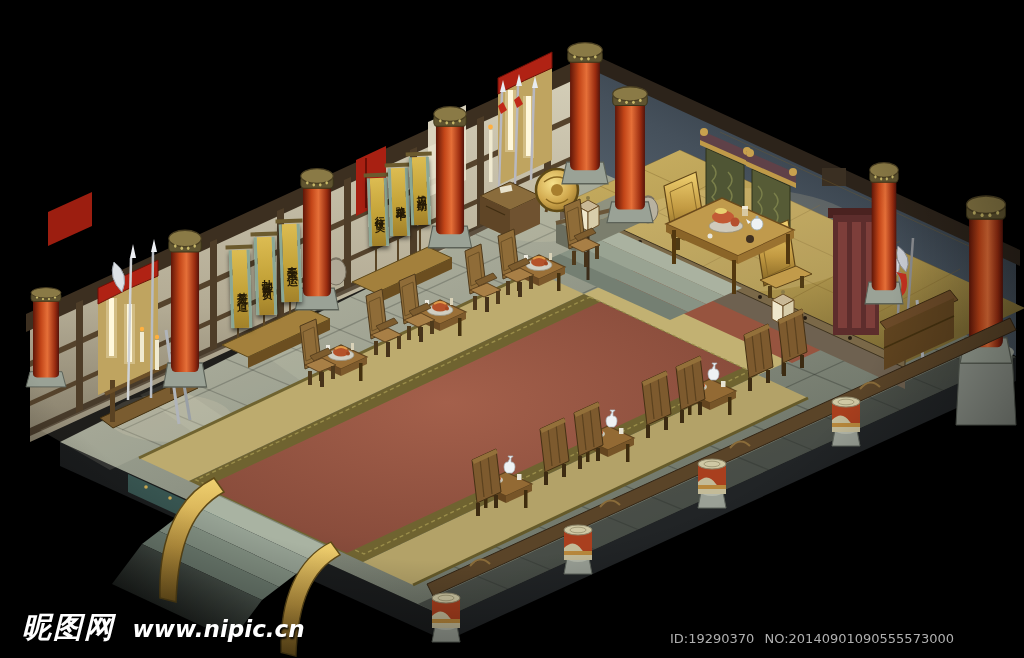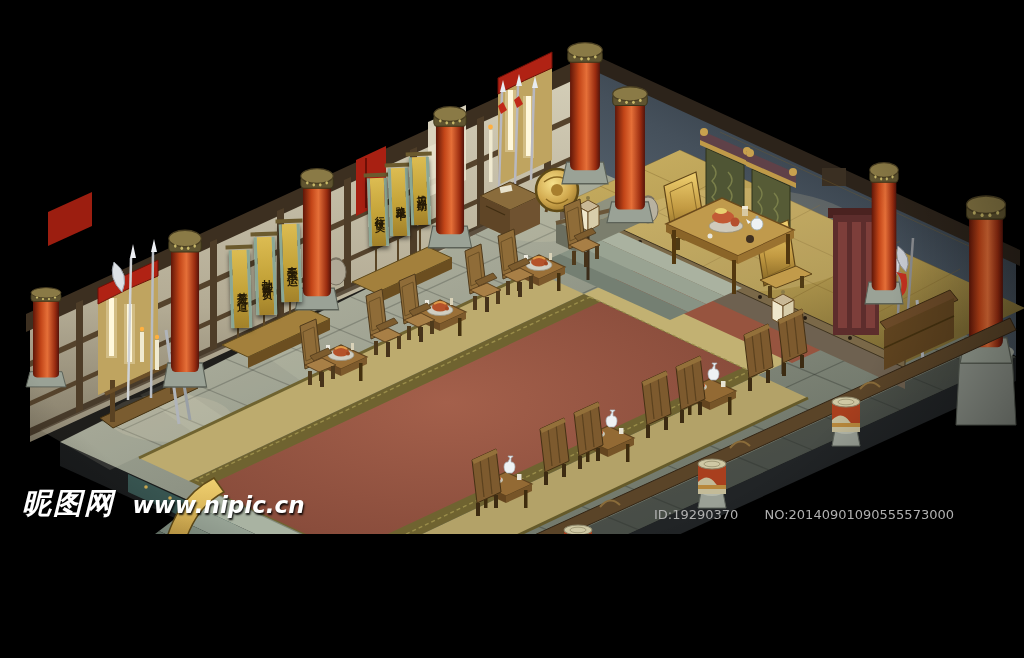--- a/index.html
+++ b/index.html
@@ -1,35 +1,35 @@
 <!DOCTYPE html>
 <html style="--p-background: #000000; --p-stone_light: #b4b8a6; --p-stone_mid: #8b9083; --p-stone_dark: #565c54; --p-rim_dark: #1f2224; --p-carpet_red: #96543f; --p-carpet_border: #6f6330; --p-floor_tan: #c2b172; --p-dais_gold: #c0a45c; --p-wall_plaster: #ddd6c2; --p-wood_beam: #42331f; --p-pillar_red: #c04a22; --p-bronze: #8a7a46; --p-banner_yellow: #c9a83c; --p-banner_teal: #8aa795; --p-banner_text: #241a06; --p-curtain_red: #bf2718; --p-tapestry_green: #565b36; --p-throne_gold: #c29b4a; --p-chair_wood: #96713c; --p-wall_blue: #55626f; --p-bollard_red: #b04424; --p-lantern_cream: #efe7cc; --p-watermark_white: #ffffff; --p-id_text: #b0b0b0;"><head>
 <meta charset="utf-8">
 <style>
   html,body{margin:0;padding:0;background:#000;}
-  #stage{position:relative;width:1024px;height:534px;background:var(--p-background,#000);overflow:hidden;
+  #stage{position:relative;width:1024px;height:658px;background:var(--p-background,#000);overflow:hidden;
          font-family:"DejaVu Sans","Liberation Sans",sans-serif;}
   #scene-svg{position:absolute;left:0;top:0;}
   
   .banner{position:absolute;writing-mode:vertical-rl;text-orientation:upright;
           background:linear-gradient(180deg,#dcbc52,#c3a238 55%,#a2812a);
           color:var(--p-banner_text,#241a06);font-size:11px;font-weight:bold;letter-spacing:3px;
           text-align:center;line-height:1;padding:6px 1px;width:13px;
           border-left:3px solid var(--p-banner_teal,#8aa795);
           border-right:3px solid var(--p-banner_teal,#8aa795);
           box-shadow:0 3px 4px rgba(0,0,0,.55);}
   .banner::before{content:"";position:absolute;top:-5px;left:-6px;right:-6px;height:4px;background:#6b5a2e;}
   .banner.small{font-size:10px;letter-spacing:2px;padding:5px 1px;width:12px;}
   
   .wm-left{position:absolute;left:22px;bottom:10px;font-style:italic;font-weight:bold;
            color:var(--p-watermark_white,#fff);text-shadow:1px 2px 2px rgba(0,0,0,.9);white-space:nowrap;}
   .wm-left .site{font-size:29px;letter-spacing:2px;}
   .wm-left .url{font-size:23px;margin-left:12px;}
   .wm-right{position:absolute;right:70px;bottom:12px;font-size:13px;color:var(--p-id_text,#b0b0b0);white-space:nowrap;}
-  .wm-right span{margin-left:22px;}
+  .wm-right span{margin-left:6px;}
 </style>
 </head>
 <body>
 
 <div id="stage">
 
 <svg id="scene-svg" width="1024" height="658" viewBox="0 0 1024 658">
   <defs>
     <linearGradient id="floorGrad" x1="0" y1="0" x2="0.9" y2="1">
       <stop offset="0" stop-color="#b7bba8"></stop>

